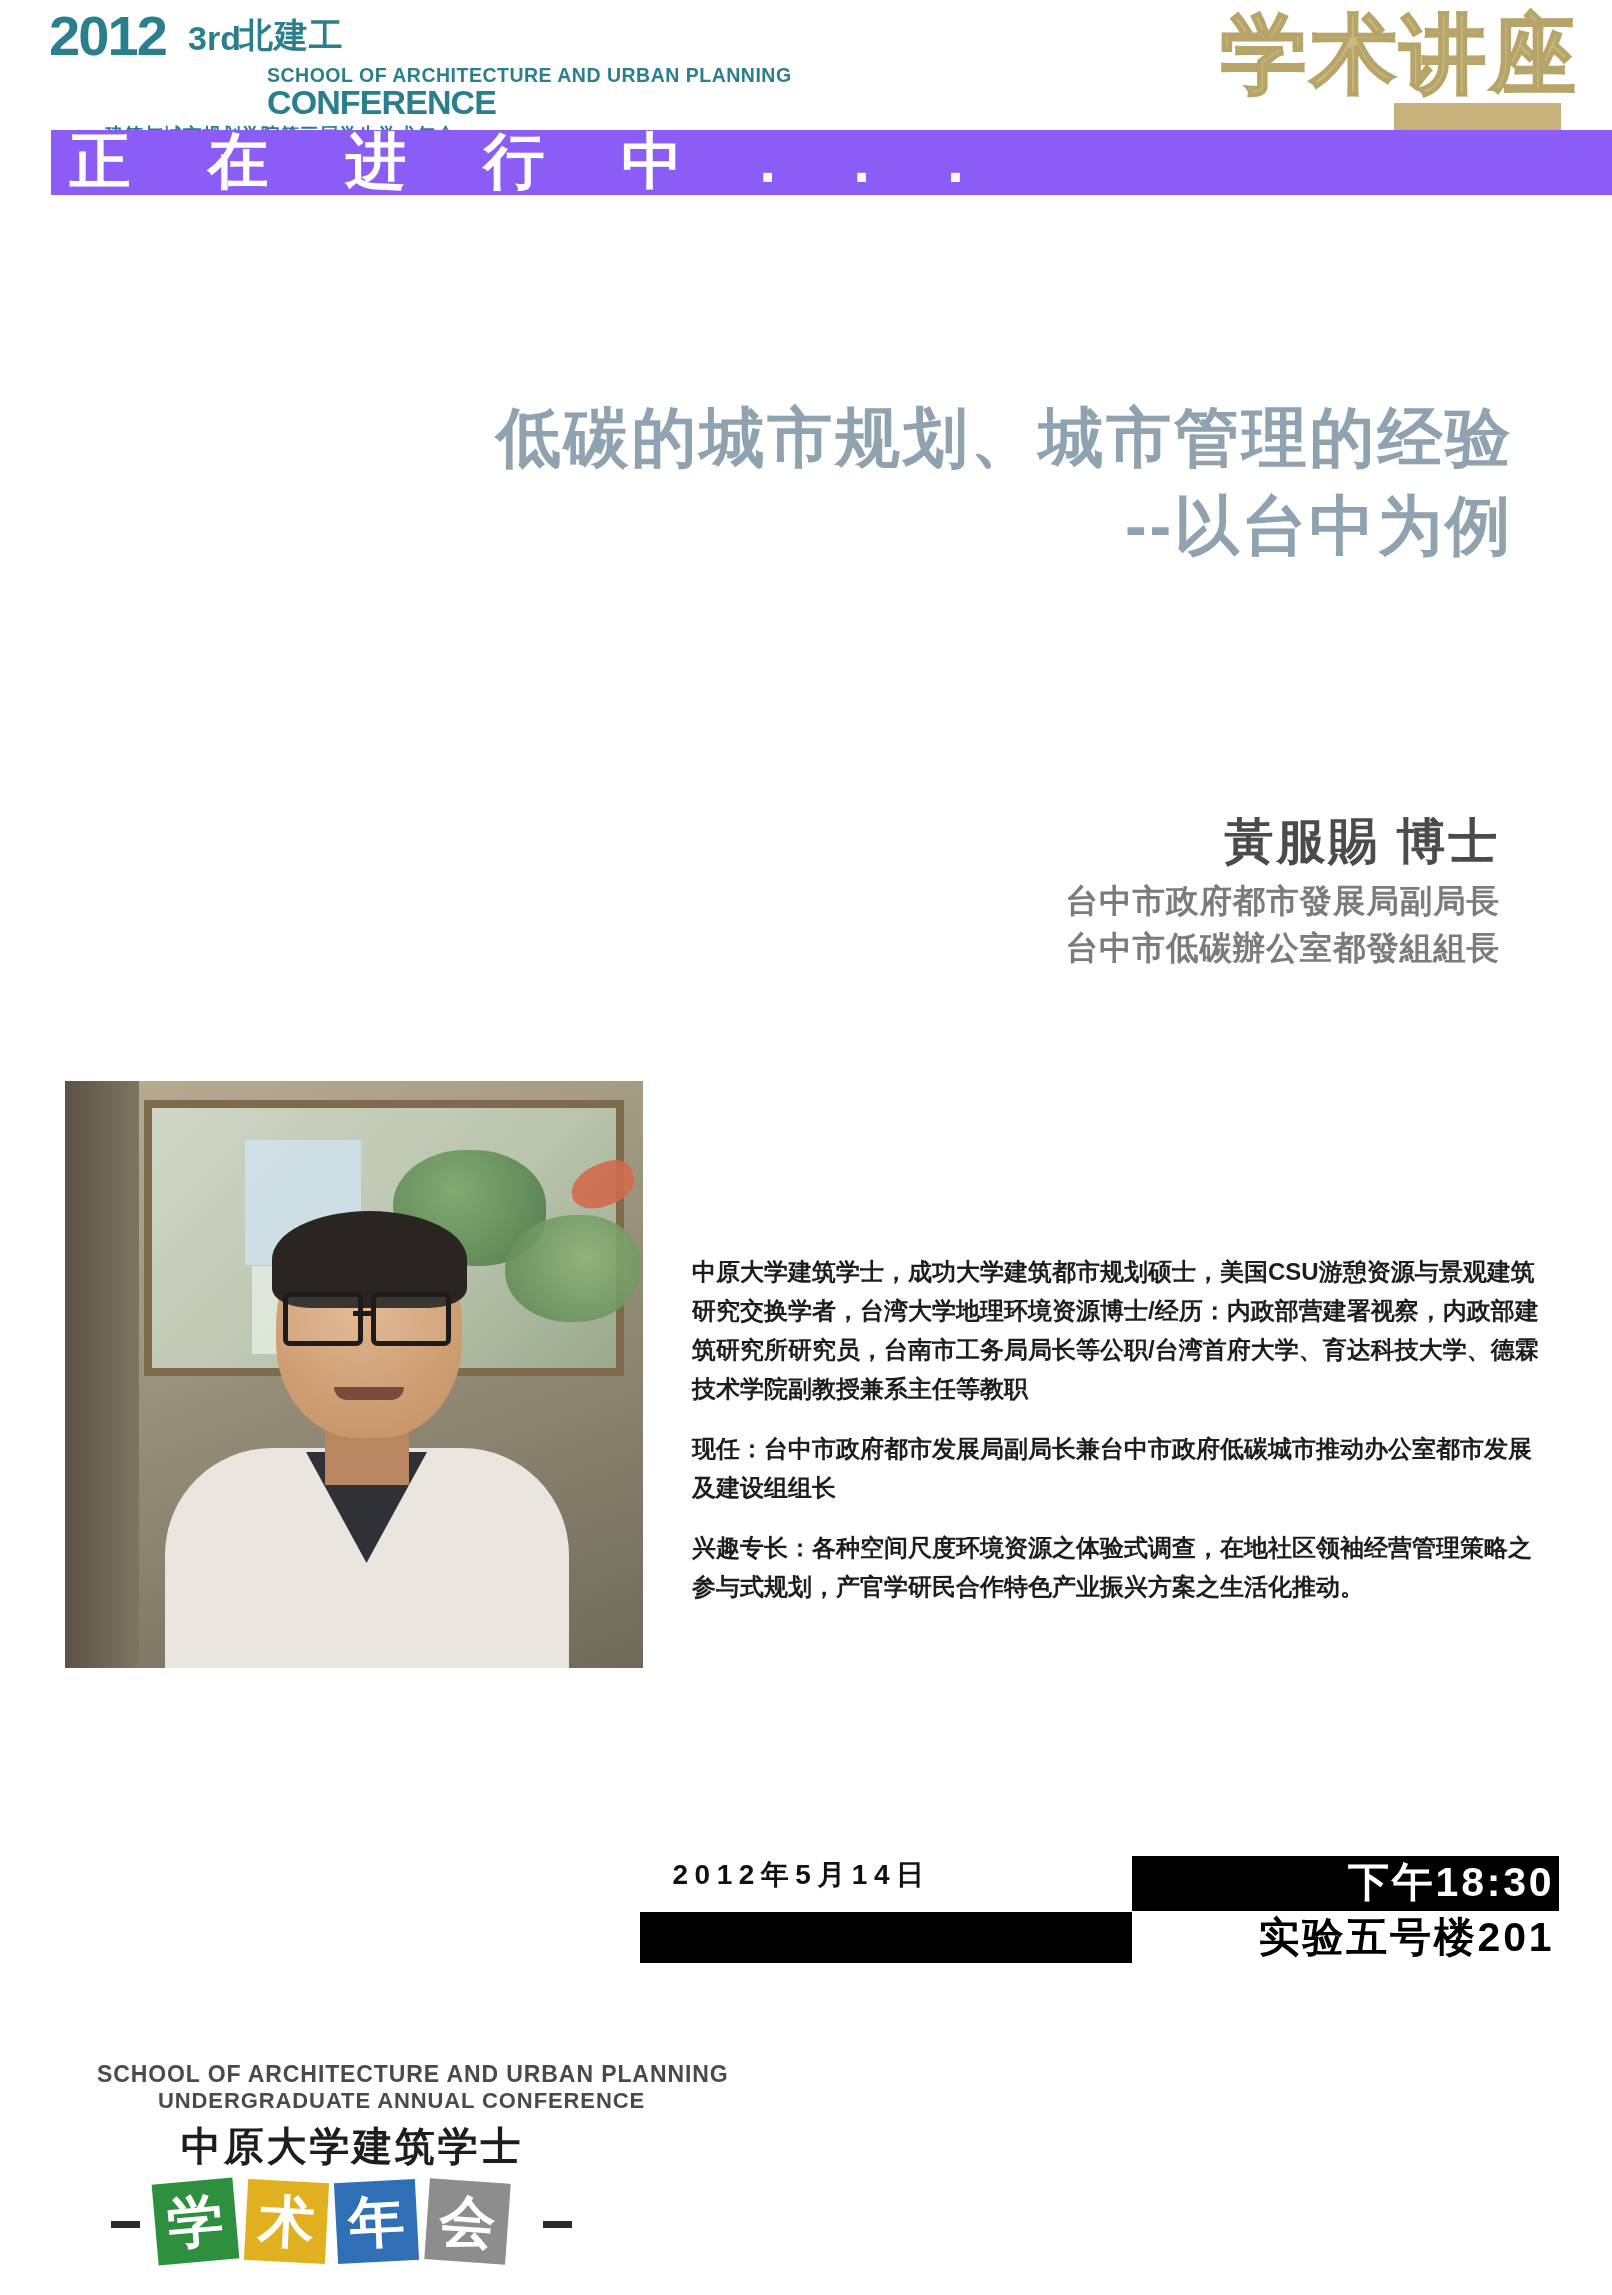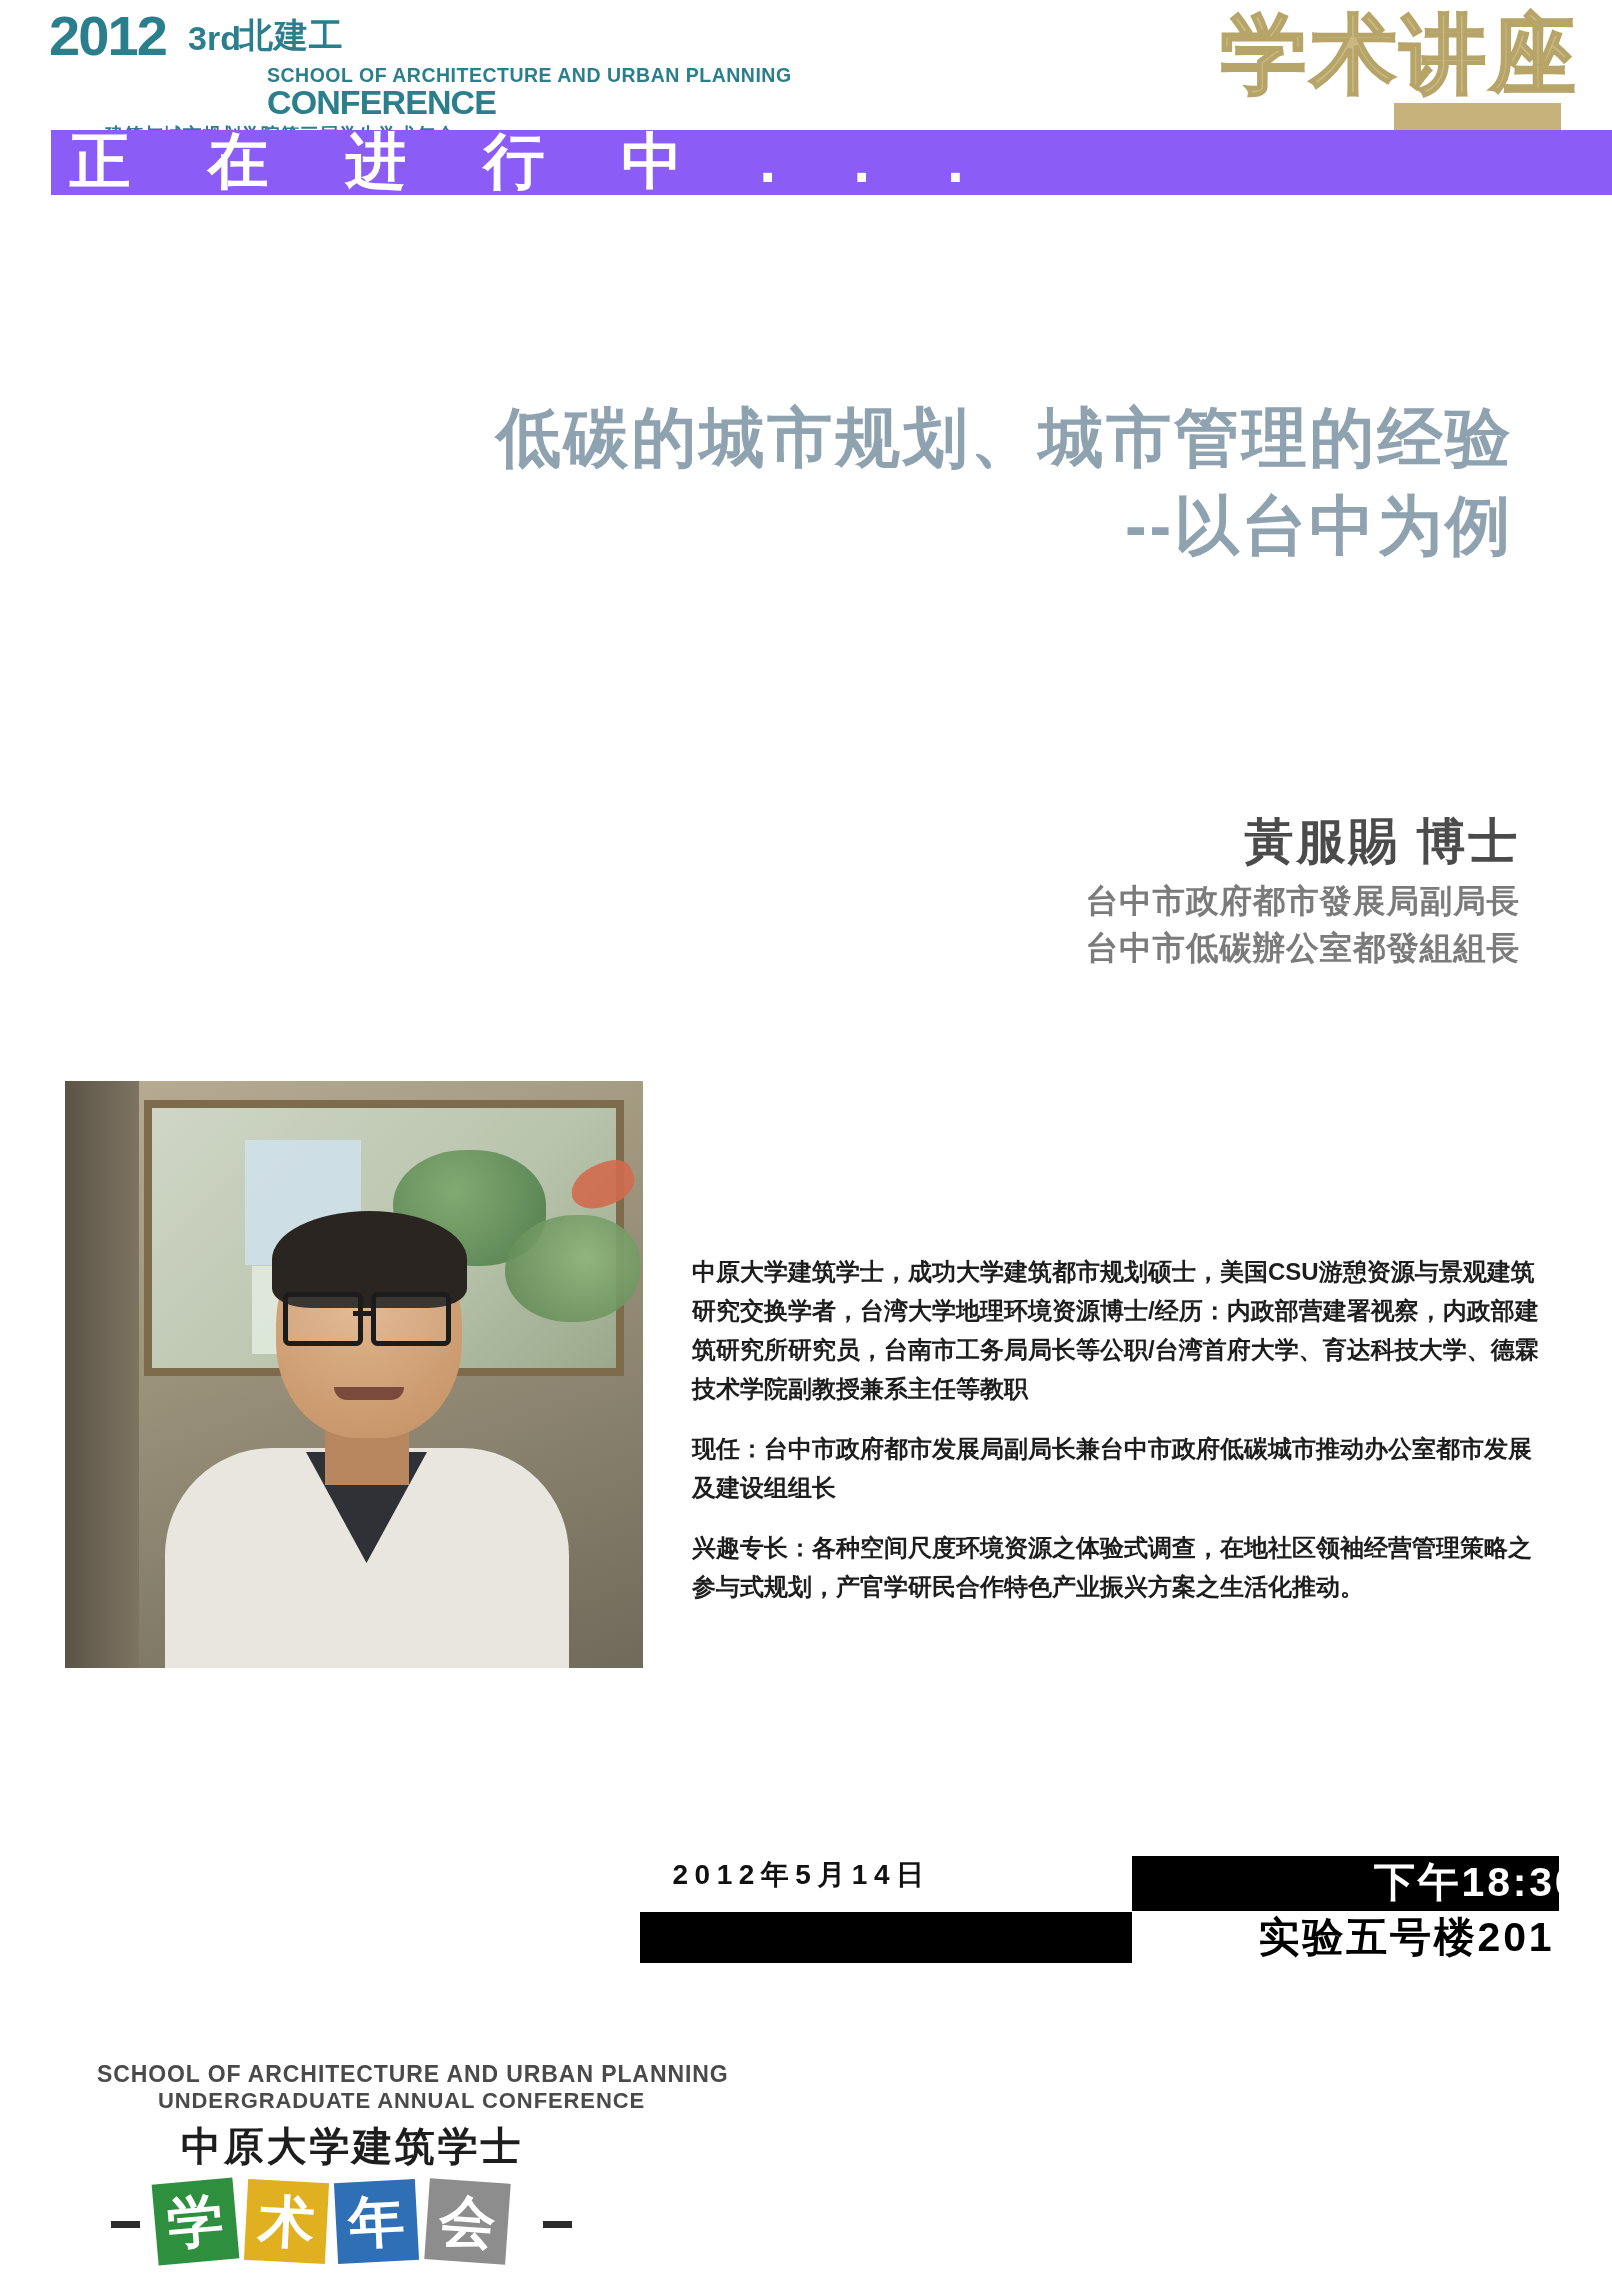--- a/index.html
+++ b/index.html
@@ -160,21 +160,21 @@
     font-weight: bold;
     color: #8fa2b0;
     letter-spacing: 2.8px;
     line-height: 1.35;
     white-space: nowrap;
   }
 
   
   .speaker-block {
     position: absolute;
-    right: 92px;
+    right: 112px;
     top: 810px;
     width: 928px;
     text-align: right;
   }
   .speaker-name {
     font-size: 49px;
     font-weight: bold;
     color: #4b4b4b;
     letter-spacing: 2.8px;
     line-height: 1.3;
@@ -362,21 +362,21 @@
     background: #000;
   }
   .dt-blackbar-2 {
     position: absolute;
     left: 492px; top: 0px;
     width: 427px; height: 55px;
     background: #000;
   }
   .dt-time {
     position: absolute;
-    left: 532px; top: -0.9px;
+    left: 506px; top: -0.9px;
     width: 413px;
     font-size: 41px;
     font-weight: bold;
     color: #fff;
     letter-spacing: 2.8px;
     text-align: right;
     white-space: nowrap;
     line-height: 55px;
     padding-right: 4.6px;
     box-sizing: border-box;

